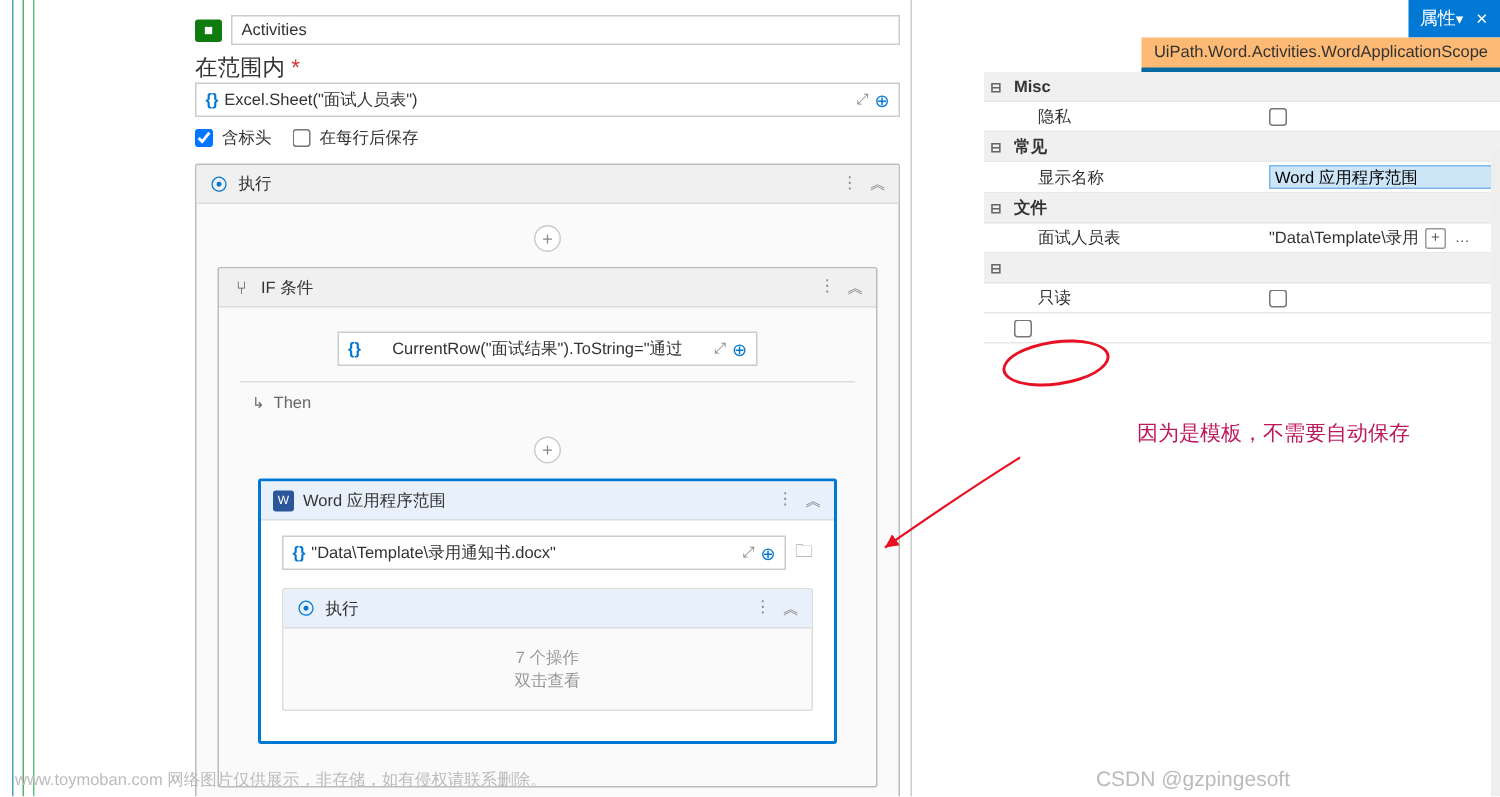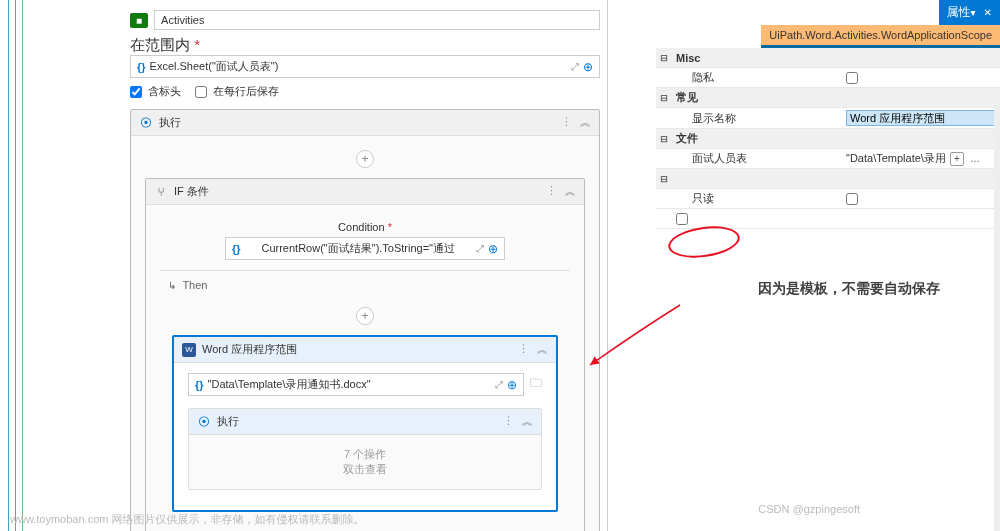--- a/index.html
+++ b/index.html
@@ -70,26 +70,26 @@
     .then-body { padding: 8px 12px; }
     
     .word-scope { border: 2px solid #0078d4; background: #fff; }
     .word-scope .activity-header { background: #e8f1fb; }
     .word-icon { background: #2b579a; color: #fff; width: 14px; height: 14px; font-size: 8px; text-align: center; line-height: 14px; border-radius: 2px; }
     .folder-icon { color: #888; font-size: 12px; cursor: pointer; }
     
     .inner-exec { border: 1px solid #ddd; margin-top: 12px; }
     .inner-exec .placeholder { text-align: center; color: #999; padding: 12px; font-size: 11px; }
     
-    .annotation { position: absolute; color: #404040; font-size: 14px; right: 60px; top: 280px; font-weight: bold; }
+    .annotation { position: absolute; color: #be185d; font-size: 14px; right: 60px; top: 280px; }
     .annotation-circle { position: absolute; border: 2px solid #e81123; border-radius: 50%; width: 72px; height: 30px; right: 260px; top: 227px; transform: rotate(-8deg); pointer-events: none; }
     .arrow-svg { position: absolute; left: 580px; top: 300px; pointer-events: none; }
     
     .watermark { position: absolute; bottom: 4px; left: 10px; color: #bbb; font-size: 11px; }
-    .watermark-right { position: absolute; bottom: 16px; right: 140px; color: #bbb; font-size: 11px; }
+    .watermark-right { position: absolute; bottom: 4px; right: 140px; color: #bbb; font-size: 14px; }
     
     .vbar { position: absolute; right: 0; top: 100px; bottom: 0; width: 6px; background: #eee; }
   </style>
 </head>
 <body>
 
 <div class="workspace">
   <div class="designer">
     <div class="nesting-lines">
       <div class="nest-line nl1"></div>
@@ -138,21 +138,20 @@
             <div class="activity-header">
               <span class="icon" style="color:#555">⑂</span>
               <span class="title">IF 条件</span>
               <div class="actions">
                 <span>⋮</span>
                 <span>︽</span>
               </div>
             </div>
             <div class="activity-body">
               <div class="if-condition">
-                <div class="cond-label"><span>Condition</span> <span class="req">*</span></div>
                 <div class="expr-box">
                   <span class="brace">{}</span>
                   <span class="expr-text">CurrentRow("面试结果").ToString="通过</span>
                   <span class="expand">⤢</span>
                   <span class="plus-circ">⊕</span>
                 </div>
               </div>
 
               <div class="then-block">
                 <div class="then-header">

